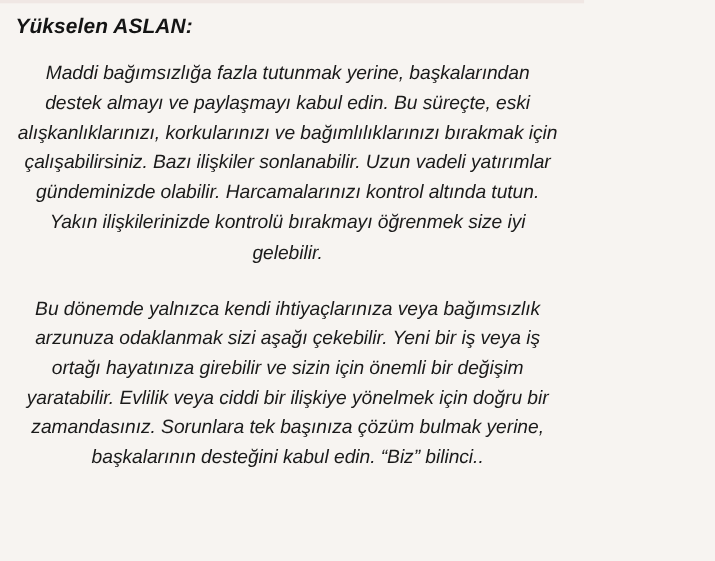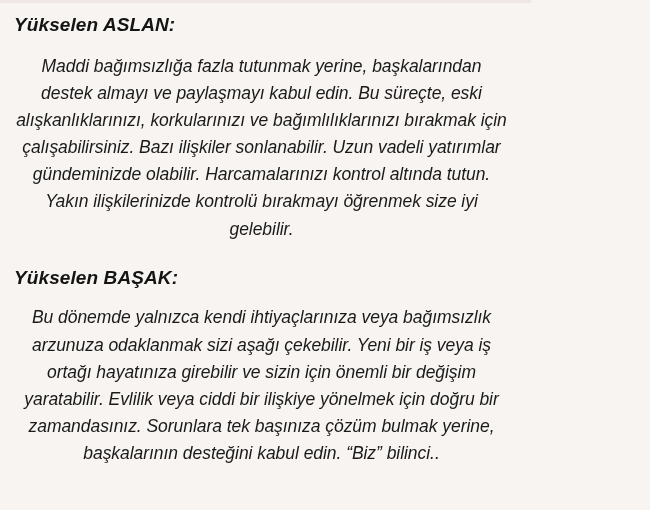--- a/index.html
+++ b/index.html
@@ -64,16 +64,15 @@
   <div class="top-rule"></div>
 
   <div class="section section-one">
     <h2 class="section-heading">Yükselen ASLAN:</h2>
     <p class="section-body">Maddi bağımsızlığa fazla tutunmak yerine, başkalarından destek almayı ve paylaşmayı kabul edin. Bu süreçte, eski alışkanlıklarınızı, korkularınızı ve bağımlılıklarınızı bırakmak için çalışabilirsiniz. Bazı ilişkiler sonlanabilir. Uzun vadeli yatırımlar gündeminizde olabilir. Harcamalarınızı kontrol altında tutun. Yakın ilişkilerinizde kontrolü bırakmayı öğrenmek size iyi gelebilir.</p>
   </div>
 
   <div class="section-gap"></div>
 
   <div class="section section-two">
-    <h2 class="section-heading">Yükselen BAŞAK:</h2>
     <p class="section-body">Bu dönemde yalnızca kendi ihtiyaçlarınıza veya bağımsızlık arzunuza odaklanmak sizi aşağı çekebilir. Yeni bir iş veya iş ortağı hayatınıza girebilir ve sizin için önemli bir değişim yaratabilir. Evlilik veya ciddi bir ilişkiye yönelmek için doğru bir zamandasınız. Sorunlara tek başınıza çözüm bulmak yerine, başkalarının desteğini kabul edin. “Biz” bilinci..</p>
   </div>
 </div>
 
 </body></html>

